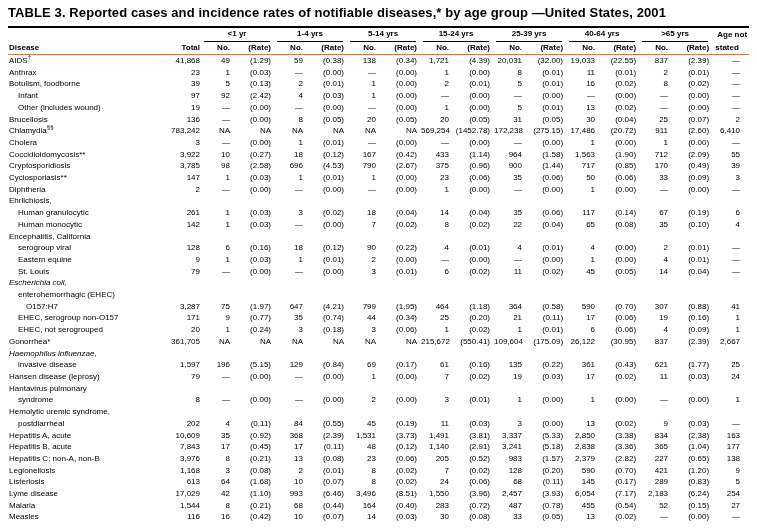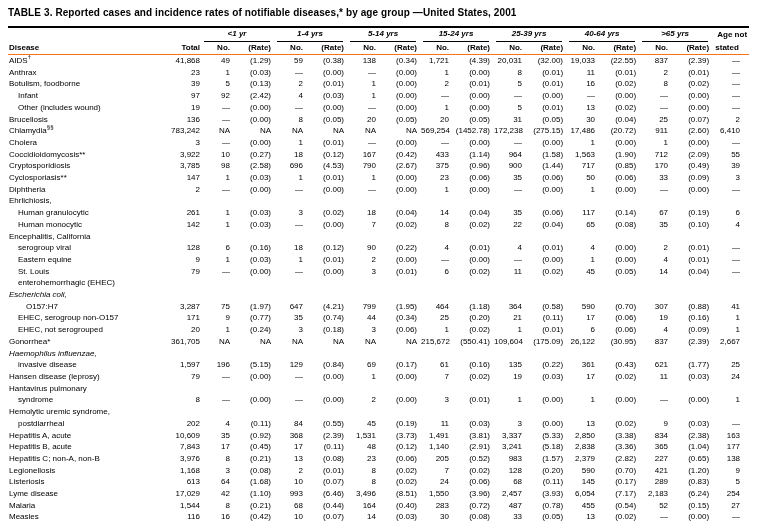--- a/index.html
+++ b/index.html
@@ -4,33 +4,33 @@
 <style>
   * { box-sizing: border-box; }
   html, body { margin: 0; padding: 0; background: #ffffff; }
   body {
     width: 757px; height: 529px; overflow: hidden;
     font-family: "Liberation Sans", "DejaVu Sans", sans-serif;
     color: #000;
   }
   .page { padding: 6px 8px 0 8px; }
   .title {
-    font-size: 10px; font-weight: bold; line-height: 14px;
+    font-size: 13px; font-weight: bold; line-height: 14px;
     margin: 0 0 6px 0; letter-spacing: 0.1px;
   }
   table {
     border-collapse: collapse; table-layout: fixed; width: 741px;
     border-top: 2px solid #000;
   }
   th, td {
     font-size: 8px; padding: 0; line-height: 11.7px;
     white-space: nowrap; overflow: visible;
   }
   thead th { font-weight: bold; vertical-align: bottom; line-height: 12.5px; }
-  tr.h1 th.grp div { border-bottom: 1px solid #000; margin: 0 5px 0 2px; font-style: italic; }
+  tr.h1 th.grp div { border-bottom: 1px solid #000; margin: 0 5px 0 2px; }
   tr.h1 th.ansh { text-align: right; padding-right: 2px; }
   tr.h2 th { border-bottom: 1px solid #f97316; margin-left: 36px; }
   tr.h2 th.dh2 { text-align: left; padding-left: 1px; }
   tr.h2 th.toth { text-align: right; padding-right: 2px; }
   tr.h2 th.noh { text-align: right; padding-right: 4px; }
   tr.h2 th.rateh { text-align: right; padding-right: 4px; }
   tr.h2 th.ansh2 { text-align: center; padding-right: 8px; }
   td.disease { text-align: left; }
   td.ind0 { padding-left: 1px; }
   td.ind1 { padding-left: 10px; }
@@ -441,25 +441,25 @@
           <td class="rate">(0.02)</td>
           <td class="no">11</td>
           <td class="rate">(0.02)</td>
           <td class="no">45</td>
           <td class="rate">(0.05)</td>
           <td class="no">14</td>
           <td class="rate">(0.04)</td>
           <td class="ans">—</td>
         </tr>
         <tr>
+          <td class="disease ind0 it">Escherichia coli,</td>
+          <td colspan="16"></td>
+        </tr>
+        <tr>
           <td class="disease ind1">enterohemorrhagic (EHEC)</td>
-          <td colspan="16"></td>
-        </tr>
-        <tr>
-          <td class="disease ind0 it">Escherichia coli,</td>
           <td colspan="16"></td>
         </tr>
         <tr>
           <td class="disease ind2">O157:H7</td>
           <td class="tot">3,287</td>
           <td class="no">75</td>
           <td class="rate">(1.97)</td>
           <td class="no">647</td>
           <td class="rate">(4.21)</td>
           <td class="no">799</td>

